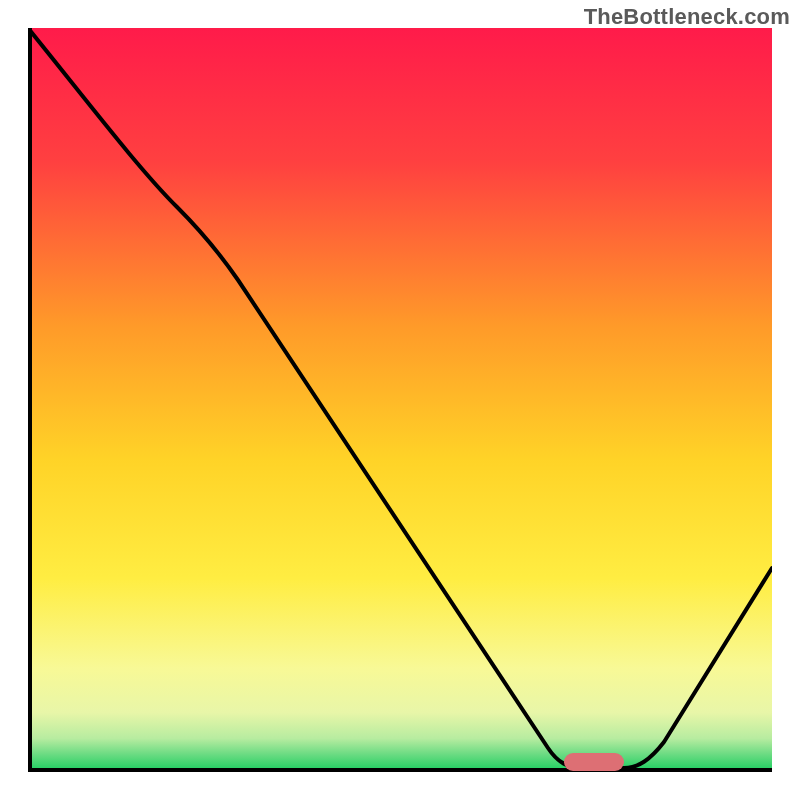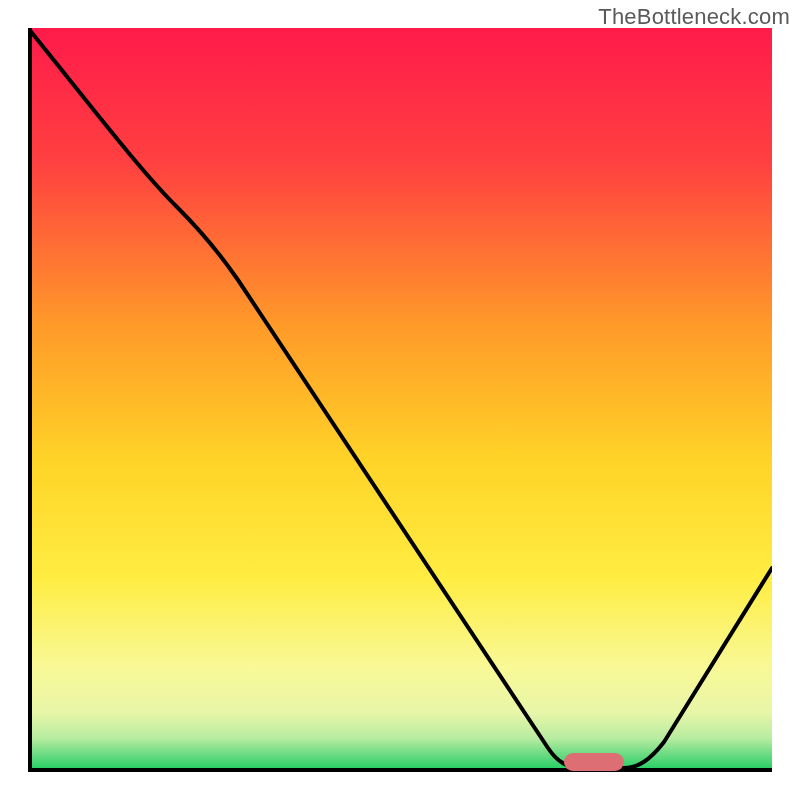--- a/index.html
+++ b/index.html
@@ -14,21 +14,21 @@
     position: relative;
     width: 800px;
     height: 800px;
     overflow: hidden;
   }
   .attribution {
     position: absolute;
     top: 4px;
     right: 10px;
     font-size: 22px;
-    font-weight: 400;
+    font-weight: 700;
     color: #5a5a5a;
     letter-spacing: 0.2px;
     z-index: 50;
   }
   .plot-area {
     position: absolute;
     left: 28px;
     top: 28px;
     width: 744px;
     height: 744px;

